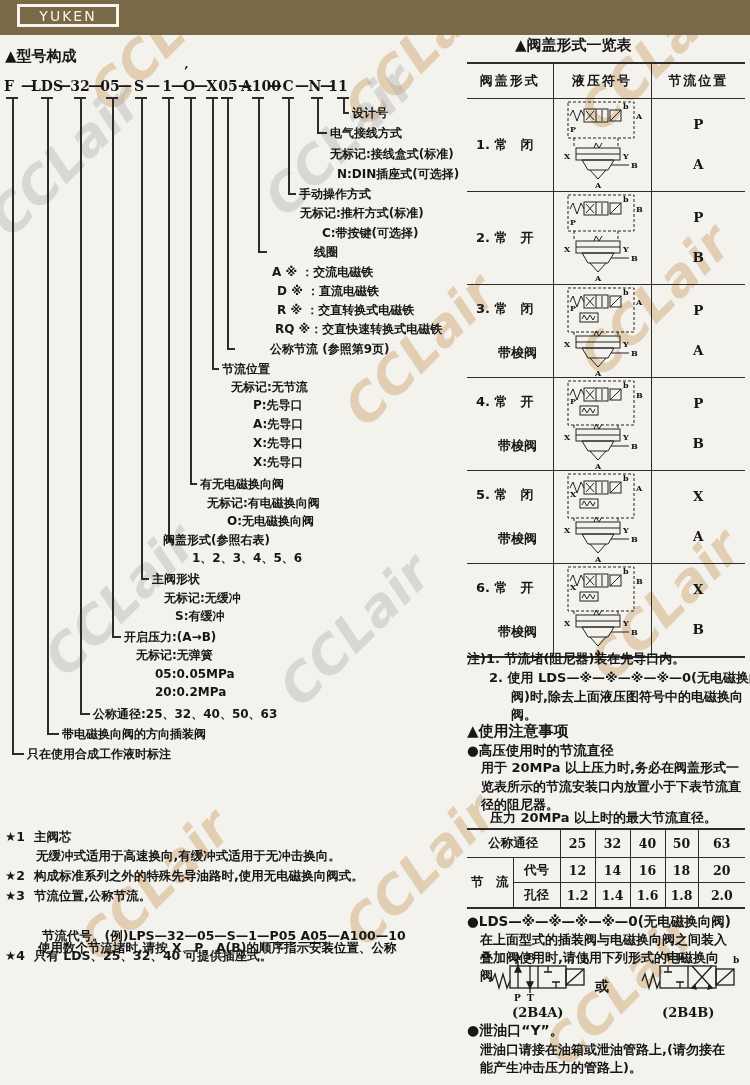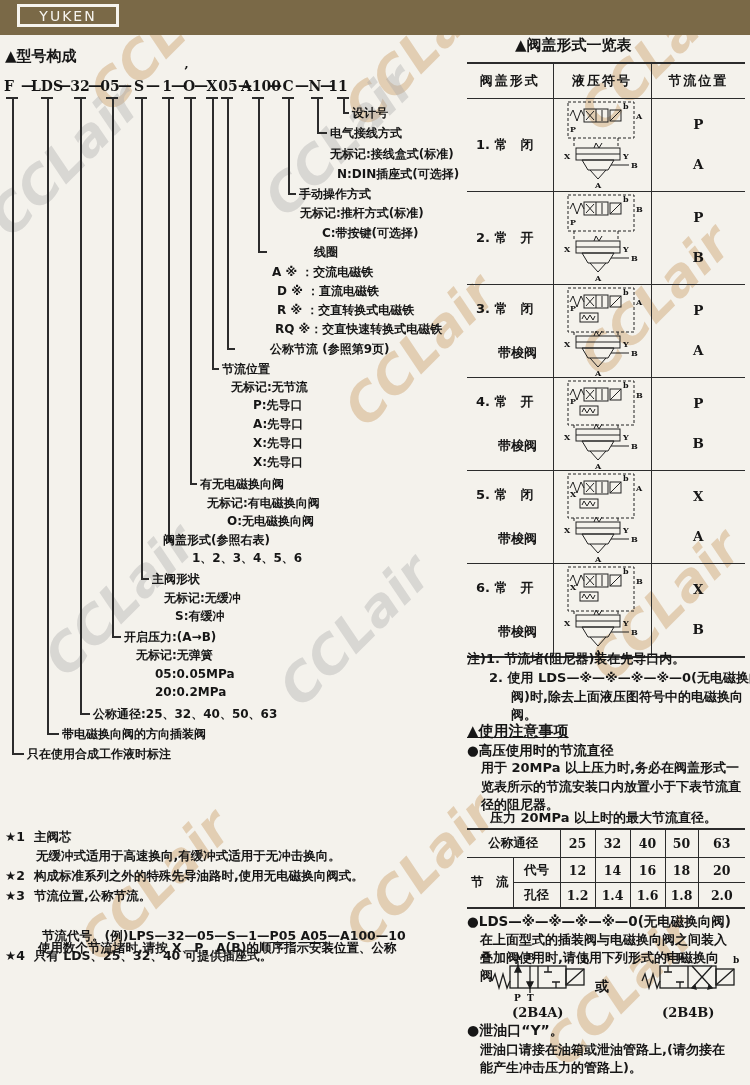--- a/index.html
+++ b/index.html
@@ -491,21 +491,21 @@
               <span>B</span>
             </div>
           </td>
         </tr>
       </tbody>
   </table>
 
   <div class="rtext" style="left:467px;top:650px;width:278px;">注)1. 节流堵(阻尼器)装在先导口内。</div>
   <div class="rtext hang" style="left:489px;top:669px;width:256px;">2. 使用 LDS—※—※—※—※—0(无电磁换向阀)时,除去上面液压图符号中的电磁换向阀。</div>
 
-  <div class="rtitle" style="left:467px;top:722px;text-decoration:underline;">▲使用注意事项</div>
+  <div class="rtitle" style="left:467px;top:722px;">▲使用注意事项</div>
   <div class="rsub" style="left:467px;top:742px;">●高压使用时的节流直径</div>
   <div class="rtext" style="left:481px;top:759px;width:264px;">用于 20MPa 以上压力时,务必在阀盖形式一览表所示的节流安装口内放置小于下表节流直径的阻尼器。</div>
   <div class="rsub" style="left:490px;top:809px;font-size:13px;">压力 20MPa 以上时的最大节流直径。</div>
 
   <table class="tt">
     <colgroup>
         <col style="width:46px">
         <col style="width:47px">
         <col style="width:35px">
         <col style="width:35px">

